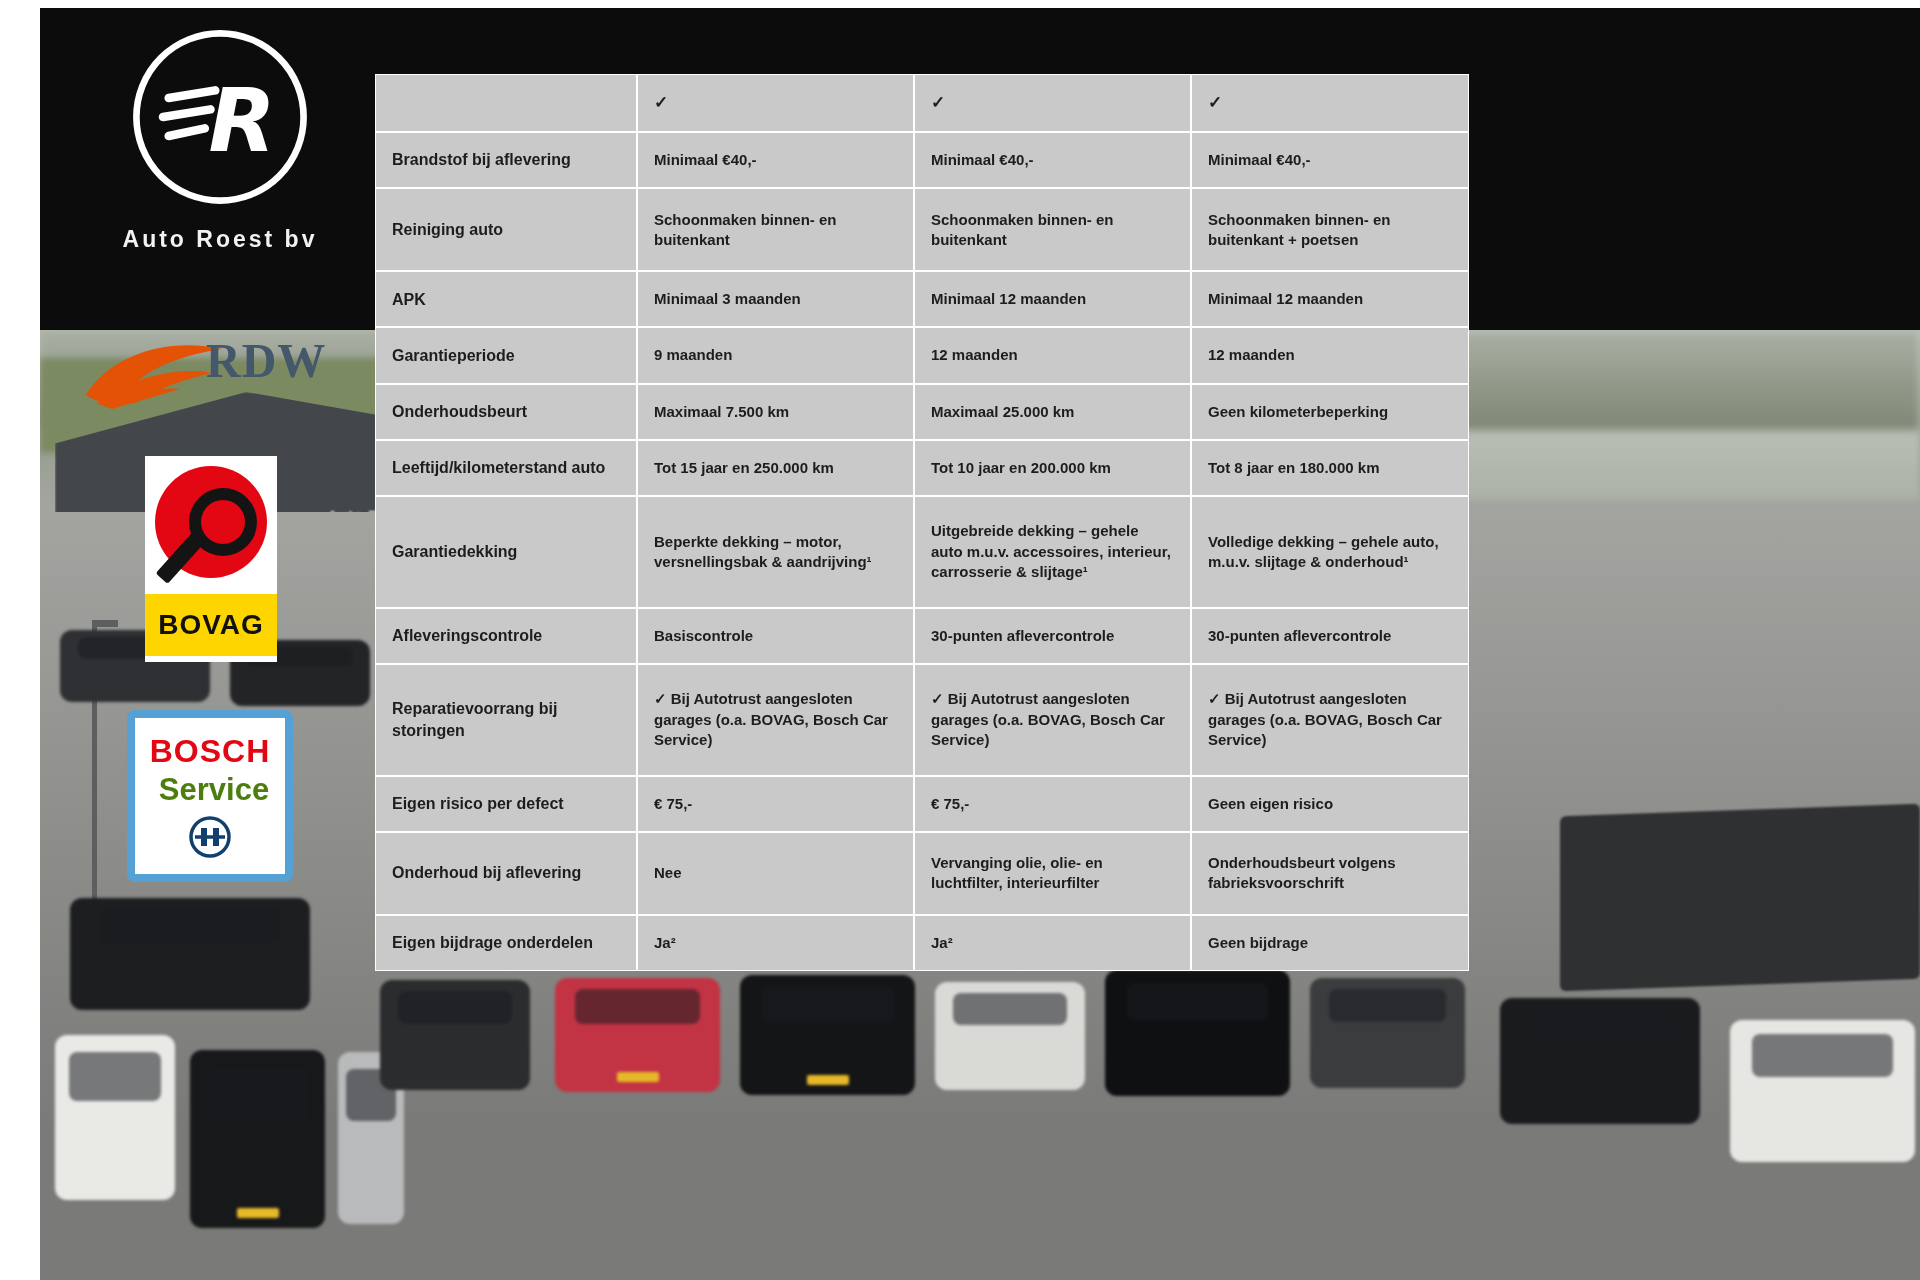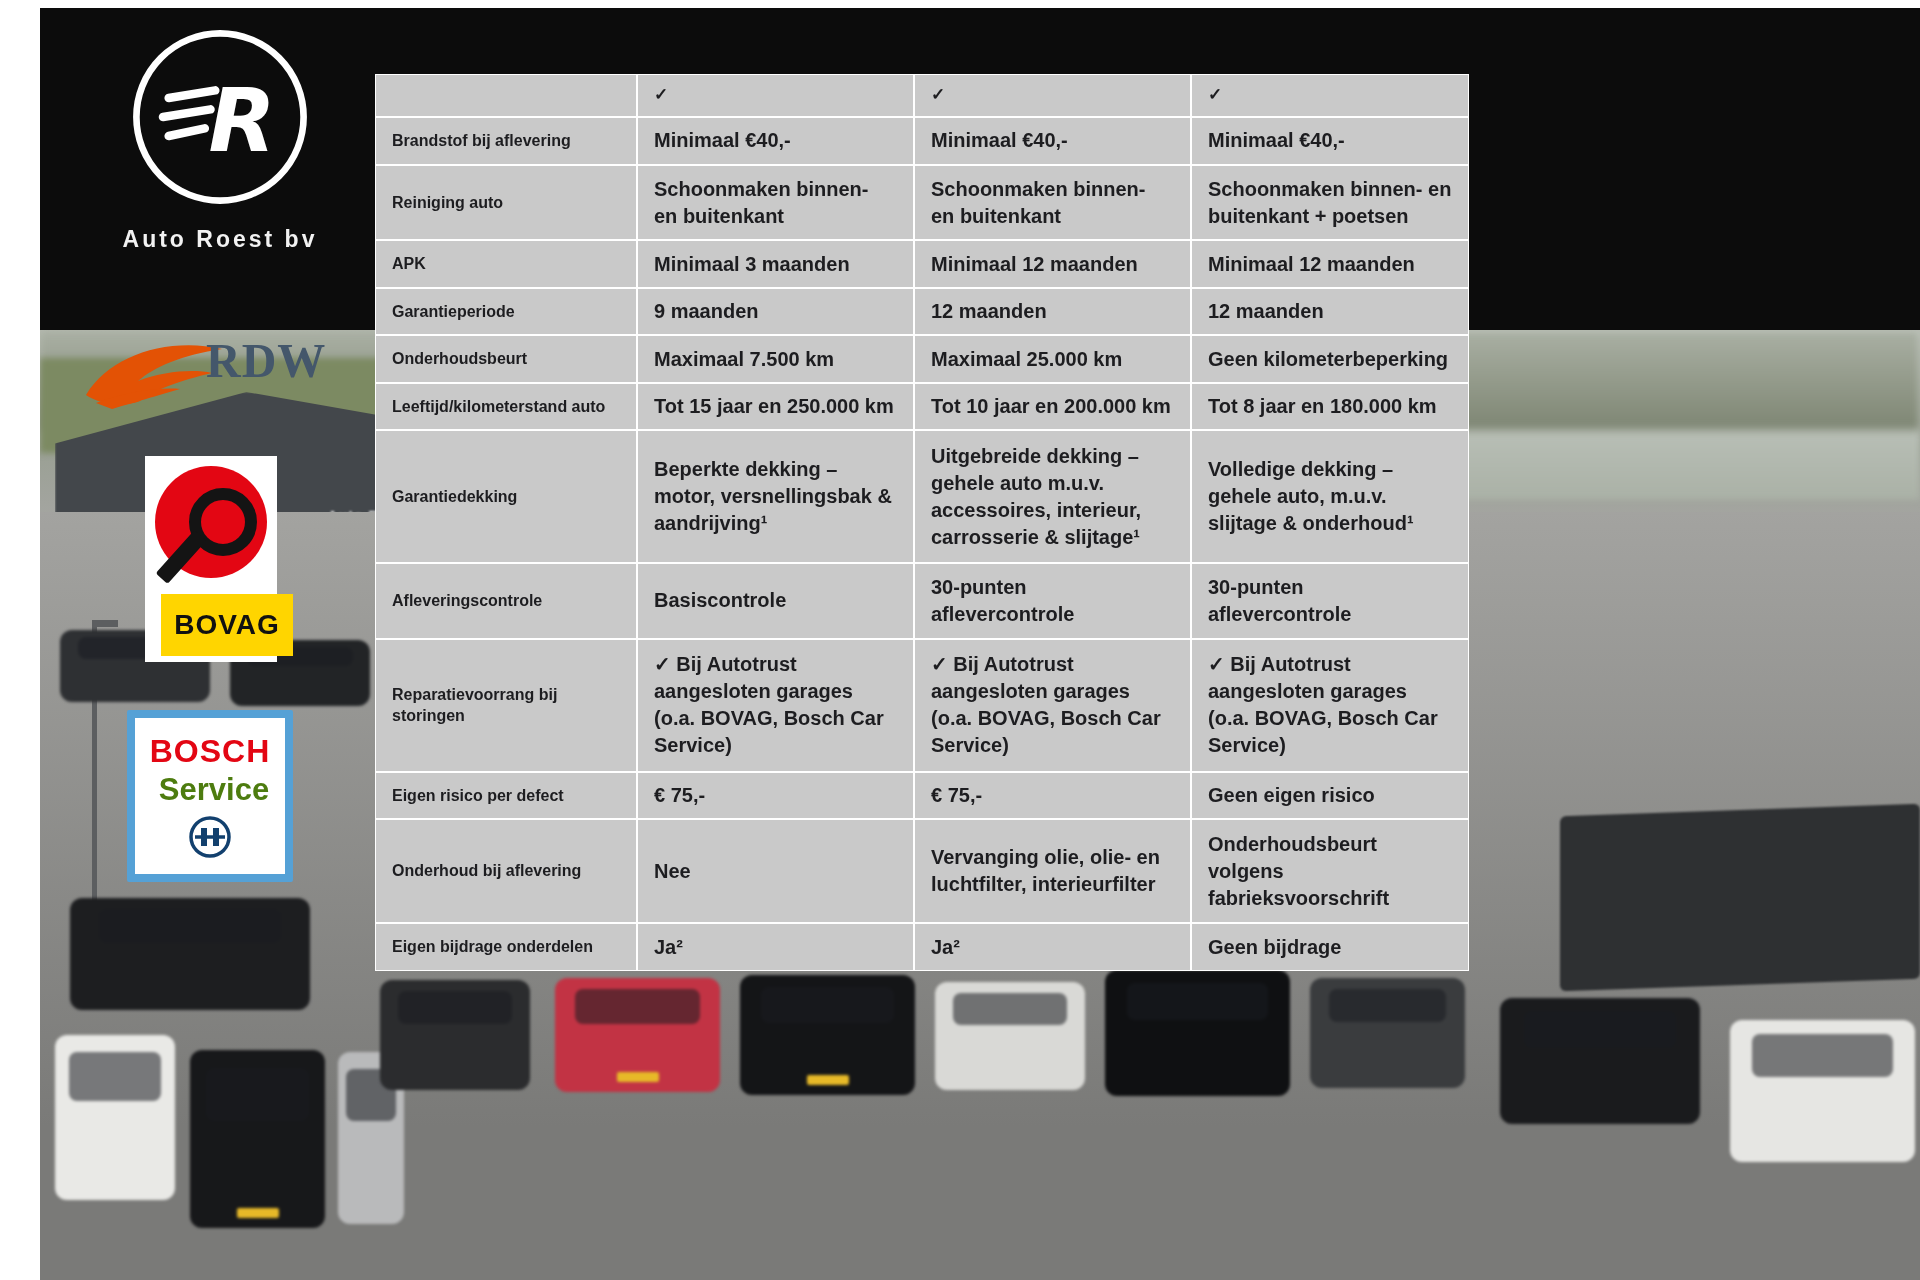--- a/index.html
+++ b/index.html
@@ -52,41 +52,41 @@
   .car14 { left:190px;  top:310px; width:140px; height:66px;  background:#222426; }
 
   
   .rdw-badge { position:absolute; left:82px; top:333px; width:250px; height:96px; display:flex; align-items:flex-start; }
   .rdw-text { font-family:"Liberation Serif", serif; font-size:48px; font-weight:700; color:#44576b; letter-spacing:1px; margin-left:-26px; }
 
   .bovag-badge { position:absolute; left:145px; top:456px; width:132px; height:206px; background:#ffffff; }
   .bovag-symbol { position:absolute; left:10px; top:10px; width:112px; height:112px; background:#e30613; border-radius:50%; }
   .bovag-ring { position:absolute; left:34px; top:22px; width:44px; height:44px; border:12px solid #141414; border-radius:50%; background:#e30613; }
   .bovag-handle { position:absolute; left:18px; top:62px; width:16px; height:58px; background:#141414; transform:rotate(42deg); border-radius:3px; }
-  .bovag-band { position:absolute; left:16px; bottom:6px; width:100%; height:62px; background:#ffd500;
+  .bovag-band { position:absolute; left:0; bottom:6px; width:100%; height:62px; background:#ffd500;
                 display:flex; align-items:center; justify-content:center; }
   .bovag-word { font-size:28px; font-weight:900; color:#111; letter-spacing:1px; }
 
   .bosch-badge { position:absolute; left:127px; top:710px; width:166px; height:172px; background:#ffffff;
-                 border:8px solid #55a1d6; border-radius:2px; box-sizing:border-box;
+                 border:8px solid #55a1d6; border-radius:8px; box-sizing:border-box;
                  display:flex; flex-direction:column; align-items:center; justify-content:center; gap:2px; }
   .bosch-word { font-size:32px; font-weight:900; color:#e30613; letter-spacing:1px; }
   .bosch-service { font-size:31px; font-weight:700; color:#4d7c0f;margin-left:8px; }
   .bosch-symbol { margin-top:4px; }
 
   
   table.pkg { position:absolute; left:375px; top:74px; width:1094px; height:897px;
               border-collapse:separate; border-spacing:0; table-layout:fixed; }
   table.pkg col.c0 { width:262px; }
   table.pkg col.c1 { width:277px; } table.pkg col.c2 { width:277px; } table.pkg col.c3 { width:278px; }
   table.pkg th, table.pkg td {
     background:#c9c9c9; border:1.5px solid #ffffff; padding:8px 16px;
     color:#1d1d20; font-weight:700; text-align:left; vertical-align:middle; line-height:1.35;
   }
-  table.pkg td { font-size:20px; }
+  table.pkg td { font-size:15px; }
   table.pkg tr.head th { font-size:19px; padding:14px 16px; }
   table.pkg th.rowlabel { font-size:16px; }
   table.pkg tr.check td { font-size:17px; }
 </style>
 </head>
 <body>
 
 <div class="stage">
 
   <div class="black-panel"></div>

